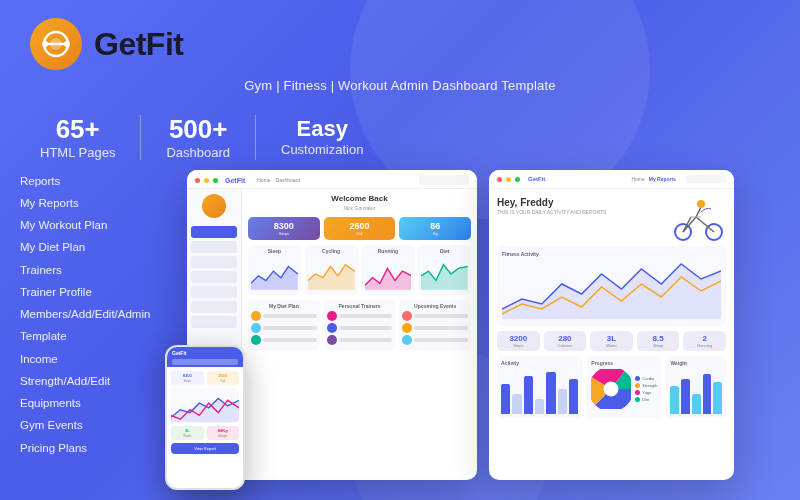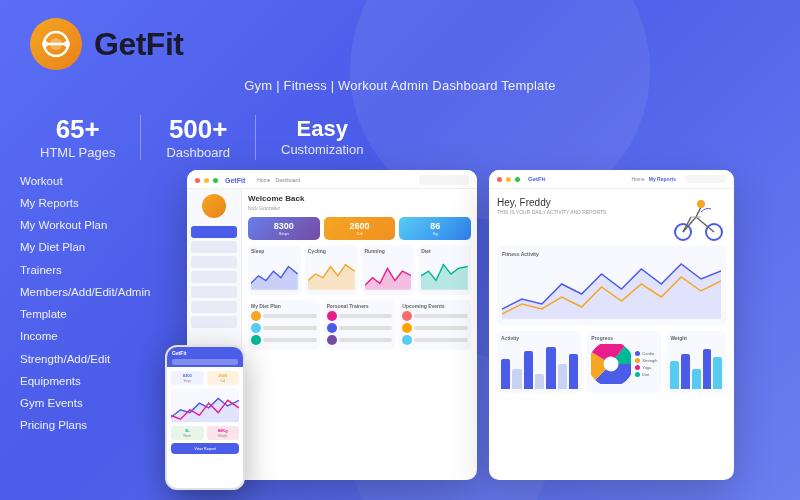--- a/index.html
+++ b/index.html
@@ -139,20 +139,21 @@
       width: 50px;
       height: 10px;
       background: #f5f5f5;
       border-radius: 3px;
     }
 
     
     .mockup-body {
       display: flex;
       height: calc(100% - 22px);
+      text-align: center;
     }
     .mockup-sidebar {
       width: 55px;
       background: #f8f9fc;
       border-right: 1px solid #eee;
       padding: 5px 4px;
     }
     .mockup-sidebar-item {
       width: 100%;
       height: 12px;
@@ -276,21 +277,21 @@
       align-items: center;
       gap: 4px;
     }
     .right-mockup-body {
       padding: 8px;
       height: calc(100% - 22px);
       overflow: hidden;
     }
     .right-mockup-greeting {
       font-size: 10px;
-      font-weight: 400;
+      font-weight: 700;
       color: #333;
       margin-bottom: 1px;
     }
     .right-mockup-date {
       font-size: 5px;
       color: #999;
       margin-bottom: 6px;
     }
 
     
@@ -500,25 +501,26 @@
   <div class="stat-sep"></div>
   <div class="easy-block stat-block">
     <span class="easy-title">Easy</span>
     <span class="easy-sub">Customization</span>
   </div>
 </div>
 
 <div class="main-content">
 
   <div class="left-nav">
-    <a href="#">Workout</a>
+    <a href="#">Reports</a>
     <a href="#">My Reports</a>
     <a href="#">My Workout Plan</a>
     <a href="#">My Diet Plan</a>
     <a href="#">Trainers</a>
+    <a href="#">Trainer Profile</a>
     <a href="#">Members/Add/Edit/Admin</a>
     <a href="#">Template</a>
     <a href="#">Income</a>
     <a href="#">Strength/Add/Edit</a>
     <a href="#">Equipments</a>
     <a href="#">Gym Events</a>
     <a href="#">Pricing Plans</a>
 
   </div>
 
@@ -680,20 +682,42 @@
 
       <div class="big-line-chart">
         <div style="font-size:5px;color:#666;font-weight:600;margin-bottom:2px;">Fitness Activity</div>
         <svg width="100%" height="60" viewBox="0 0 220 60" preserveAspectRatio="none">
           <polyline points="0,50 20,40 40,45 60,25 80,35 100,15 120,30 140,10 160,25 180,5 200,20 220,12" fill="none" stroke="#4a5ce8" stroke-width="1.5"></polyline>
           <polygon points="0,50 20,40 40,45 60,25 80,35 100,15 120,30 140,10 160,25 180,5 200,20 220,12 220,60 0,60" fill="#4a5ce822"></polygon>
           <polyline points="0,55 20,45 40,50 60,38 80,48 100,28 120,42 140,25 160,38 180,18 200,32 220,22" fill="none" stroke="#f5a623" stroke-width="1.5"></polyline>
         </svg>
       </div>
 
+      <div class="quick-stats">
+        <div class="quick-stat">
+          <div class="quick-stat-num">3200</div>
+          <div class="quick-stat-lbl">Steps</div>
+        </div>
+        <div class="quick-stat">
+          <div class="quick-stat-num">280</div>
+          <div class="quick-stat-lbl">Calories</div>
+        </div>
+        <div class="quick-stat">
+          <div class="quick-stat-num">3L</div>
+          <div class="quick-stat-lbl">Water</div>
+        </div>
+        <div class="quick-stat">
+          <div class="quick-stat-num">8.5</div>
+          <div class="quick-stat-lbl">Sleep</div>
+        </div>
+        <div class="quick-stat">
+          <div class="quick-stat-num">2</div>
+          <div class="quick-stat-lbl">Running</div>
+        </div>
+      </div>
 
       <div style="display:flex;gap:5px;margin-top:5px;">
         <div class="bottom-chart" style="flex:1.5;">
           <div class="bottom-chart-title">Activity</div>
           <div class="bar-chart">
             <div class="bar" style="height:30px;background:#4a5ce8;"></div>
             <div class="bar" style="height:20px;background:#c8d2f5;"></div>
             <div class="bar" style="height:38px;background:#4a5ce8;"></div>
             <div class="bar" style="height:15px;background:#c8d2f5;"></div>
             <div class="bar" style="height:42px;background:#4a5ce8;"></div>

